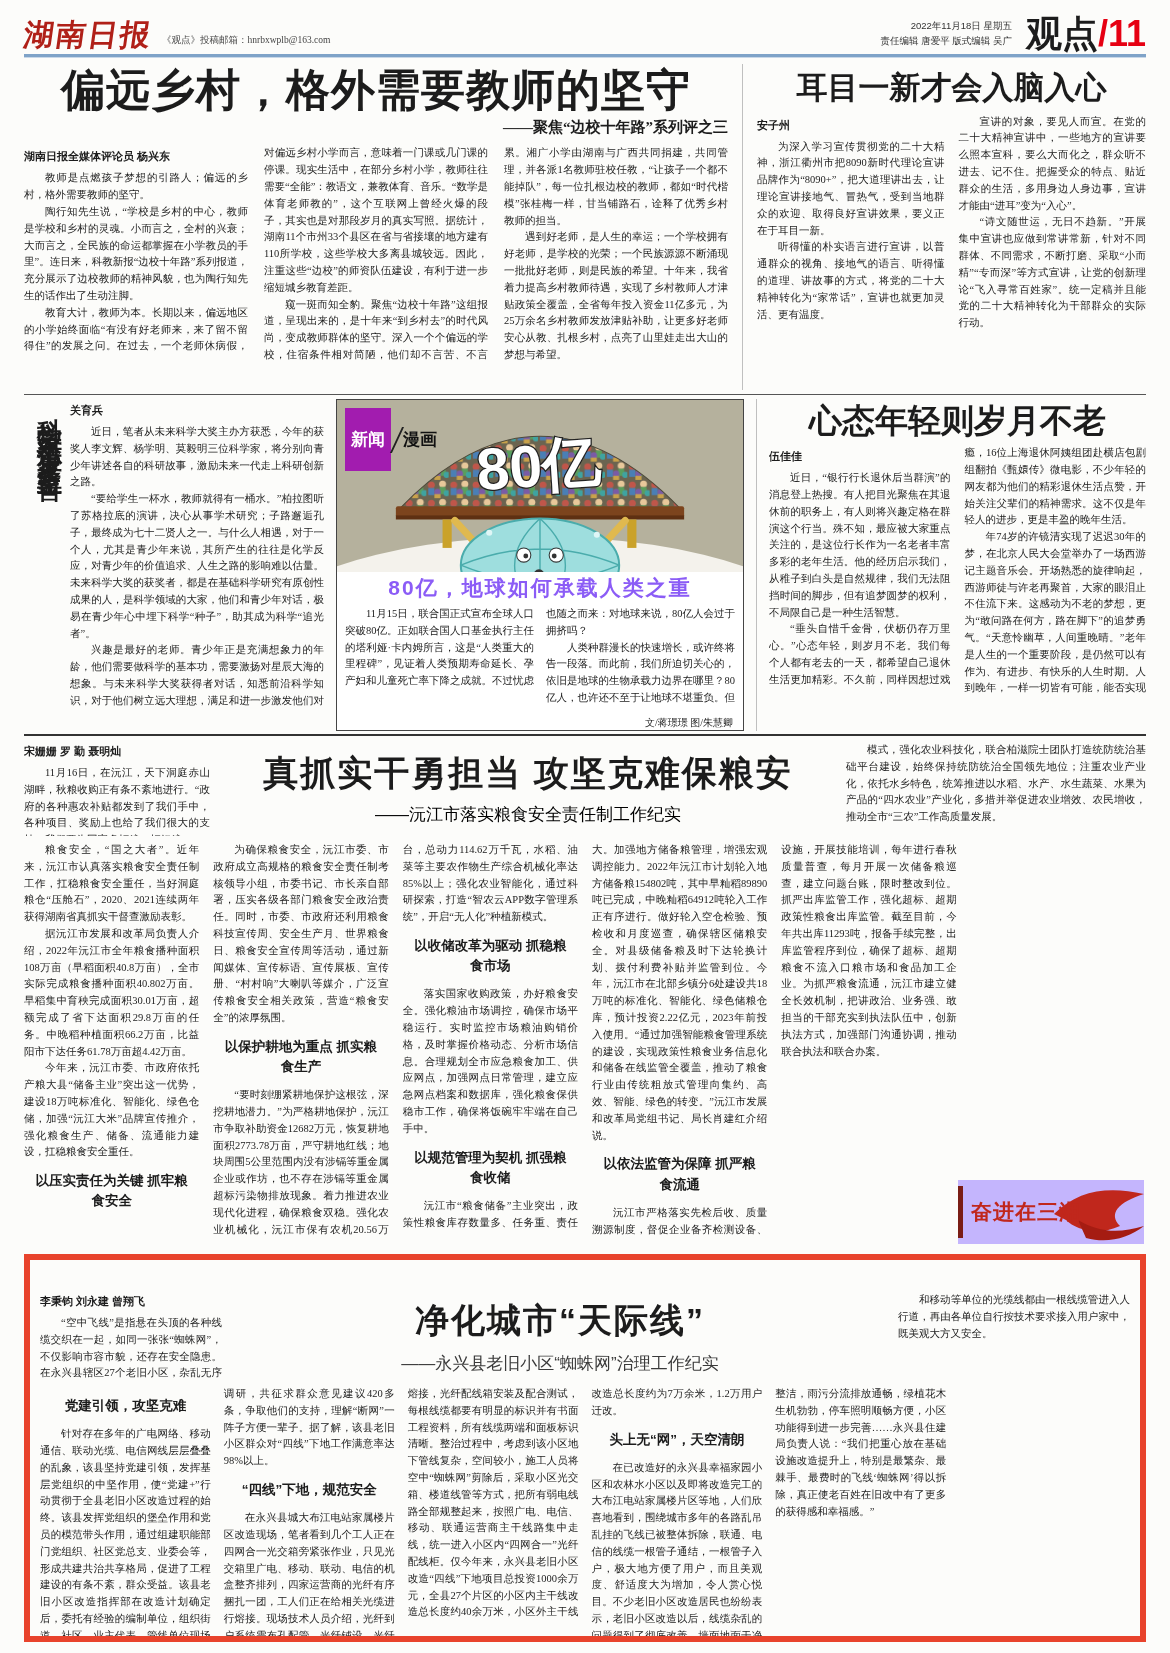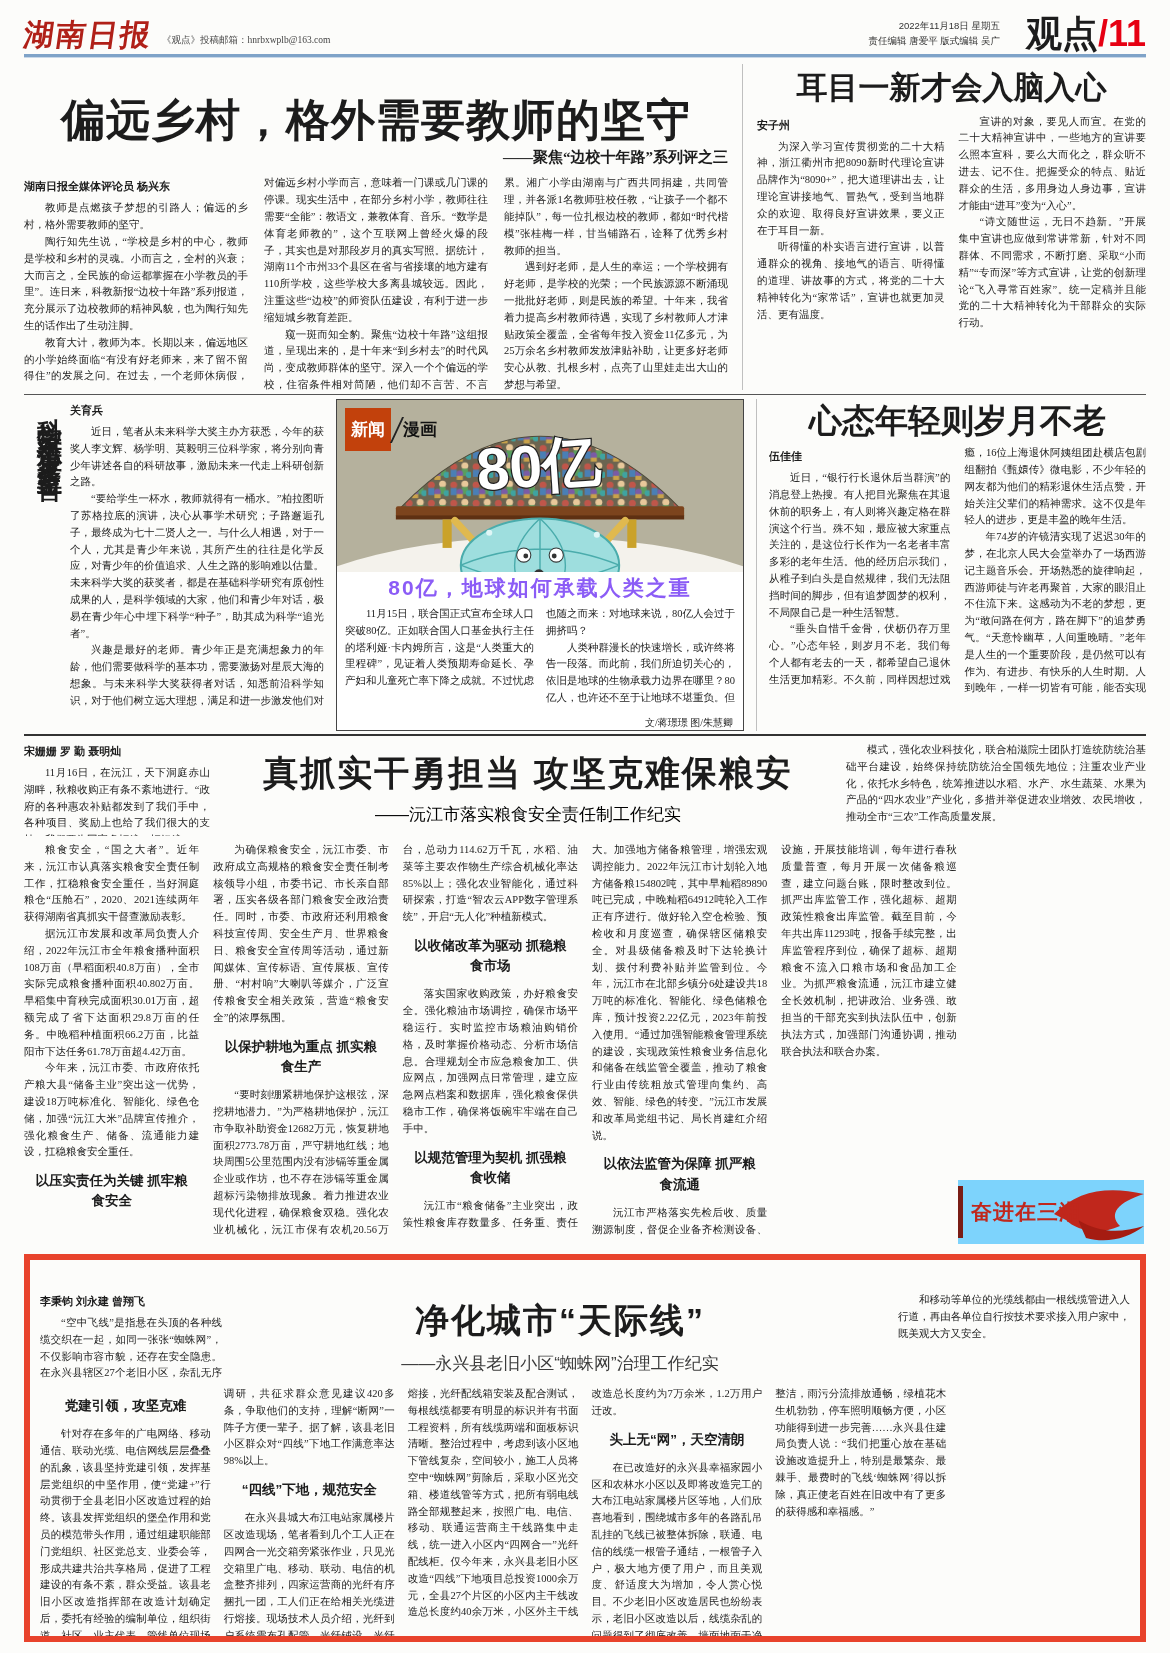--- a/index.html
+++ b/index.html
@@ -5,54 +5,54 @@
   html,body{margin:0;padding:0;background:#d9d9d6;}
   .page{position:relative;width:1170px;height:1653px;margin:0 auto;background:#fcfcfa;
         box-sizing:border-box;padding:6px 24px 8px;overflow:hidden;
         font-family:"Liberation Serif","DejaVu Serif",serif;color:#1c1c1c;}
   
   .masthead{display:flex;align-items:flex-end;justify-content:space-between;height:44px;}
   .mast-left{display:flex;align-items:flex-end;gap:10px;}
   .logo{font-family:"DejaVu Serif",serif;font-weight:900;font-size:30px;color:#b02018;
         transform:skewX(-8deg);letter-spacing:2px;line-height:1;}
   .mast-mail{font-size:9.5px;color:#444;padding-bottom:3px;}
-  .mast-right{display:flex;align-items:flex-end;gap:26px;}
+  .mast-right{display:flex;align-items:flex-end;gap:14px;}
   .mast-meta{text-align:right;font-size:9.5px;color:#333;line-height:1.6;padding-bottom:2px;
              font-family:"Liberation Sans",sans-serif;}
   .section-title{font-family:"Liberation Sans",sans-serif;font-weight:900;font-size:36px;line-height:.9;}
   .section-title .pg{color:#e60012;}
   .mast-rule{margin-top:4px;height:3px;background:#7fa3c8;border-bottom:1px solid #c9d8e8;}
   
   .bodytext p{margin:0;text-indent:2em;font-size:10.5px;line-height:1.6;text-align:justify;}
   .byline{font-family:"Liberation Sans",sans-serif;font-weight:bold;font-size:11px;margin:4px 0 6px;}
   .hl-serif{font-family:"DejaVu Serif",serif;font-weight:900;}
   .hl-sans{font-family:"Liberation Sans",sans-serif;font-weight:900;}
   .thin-rule{border:none;border-top:1px solid #555;margin:4px 0;}
   .heavy-rule{border:none;border-top:2px solid #333;margin:3px 0 0;}
   
   .rowA{display:flex;height:326px;margin-top:6px;}
-  .teacher{width:704px;margin-top:30px;}
+  .teacher{width:704px;}
   .teacher-title{font-size:44px;text-align:center;letter-spacing:1px;line-height:1.1;margin:2px 0 4px;}
   .teacher-sub{text-align:right;font-size:15px;font-weight:bold;margin-bottom:8px;}
   .teacher-body{height:228px;column-count:3;column-gap:16px;overflow:hidden;}
   .lecture{flex:1;margin-left:14px;padding-left:14px;border-left:1px solid #bfbfbf;}
   .lecture-title{font-size:31px;text-align:center;line-height:1.15;margin:6px 0 8px;}
   .lecture-body{height:238px;column-count:2;column-gap:14px;overflow:hidden;}
   
   .rowB{display:flex;height:332px;margin-top:4px;}
   .scientist{width:300px;display:flex;}
   .vtitle{writing-mode:vertical-rl;text-orientation:upright;font-family:"DejaVu Serif",serif;
           font-weight:900;font-size:25px;letter-spacing:5px;line-height:1;width:38px;height:100%;}
   .scientist-content{flex:1;padding-left:8px;overflow:hidden;}
   .scientist-body{height:288px;overflow:hidden;}
   .cartoon-box{width:408px;margin:0 12px;border:1px solid #444;box-sizing:border-box;
                background:#fff;position:relative;overflow:hidden;}
   .badge{position:absolute;top:8px;left:8px;z-index:3;display:flex;align-items:center;
          font-family:"Liberation Sans",sans-serif;font-weight:900;}
-  .badge .b1{background:#c2410c;color:#fff;font-size:17px;padding:10px 6px;}
+  .badge .b1{background:#a21caf;color:#fff;font-size:17px;padding:20px 6px;}
   .badge .slash{width:2px;height:26px;background:#222;transform:skewX(-25deg);margin:0 5px;}
   .badge .b2{color:#111;font-size:17px;}
   .cartoon-art{display:block;width:100%;height:172px;}
   .cartoon-caption{font-family:"Liberation Sans",sans-serif;font-weight:900;font-size:21px;
                    color:#8b5cf6;text-align:center;letter-spacing:2px;margin:2px 0 4px;}
   .cartoon-body{height:108px;column-count:2;column-gap:12px;overflow:hidden;padding:0 8px;}
   .cartoon-credit{text-align:right;font-size:10px;padding:2px 10px 4px;color:#222;}
   .mindset{flex:1;padding-left:12px;border-left:1px solid #bfbfbf;}
   .mindset-title{font-size:33px;text-align:center;line-height:1.1;margin:4px 0 6px;}
   .mindset-body{height:258px;column-count:2;column-gap:14px;overflow:hidden;}
@@ -61,21 +61,21 @@
   .grain-head{display:flex;height:96px;}
   .grain-lead-left{width:186px;overflow:hidden;}
   .grain-center{flex:1;text-align:center;padding:0 14px;}
   .grain-title{font-size:35px;letter-spacing:2px;margin:10px 0 6px;}
   .grain-sub{font-size:17px;color:#000000;font-family:"Liberation Sans",sans-serif;}
   .grain-lead-right{width:300px;overflow:hidden;padding-top:2px;}
   .grain-body{height:404px;column-count:6;column-gap:14px;overflow:hidden;margin-top:6px;
               column-fill:auto;}
   .col-subhead{font-family:"Liberation Sans",sans-serif;font-weight:900;font-size:13.5px;
                text-align:center;margin:10px 6px;line-height:1.5;}
-  .sanxiang{position:absolute;right:2px;bottom:2px;width:186px;height:64px;background:#7dd3fc;
+  .sanxiang{position:absolute;right:2px;bottom:2px;width:186px;height:64px;background:#c4b5fd;
             display:flex;align-items:center;z-index:4;}
   .sanxiang .bar{width:5px;height:52px;background:#7a1d15;margin-right:8px;}
   .sanxiang .txt{font-family:"Liberation Sans",sans-serif;font-weight:900;font-size:21px;
                  color:#c0271c;letter-spacing:1px;z-index:2;}
   .sanxiang svg{position:absolute;right:0;top:0;z-index:1;}
   
   .skyline{margin-top:8px;border:6px solid #e8432c;box-sizing:border-box;height:388px;
            padding:6px 10px;position:relative;overflow:hidden;}
   .sky-head{display:flex;height:92px;margin-top:24px;}
   .sky-lead-left{width:182px;overflow:hidden;}

